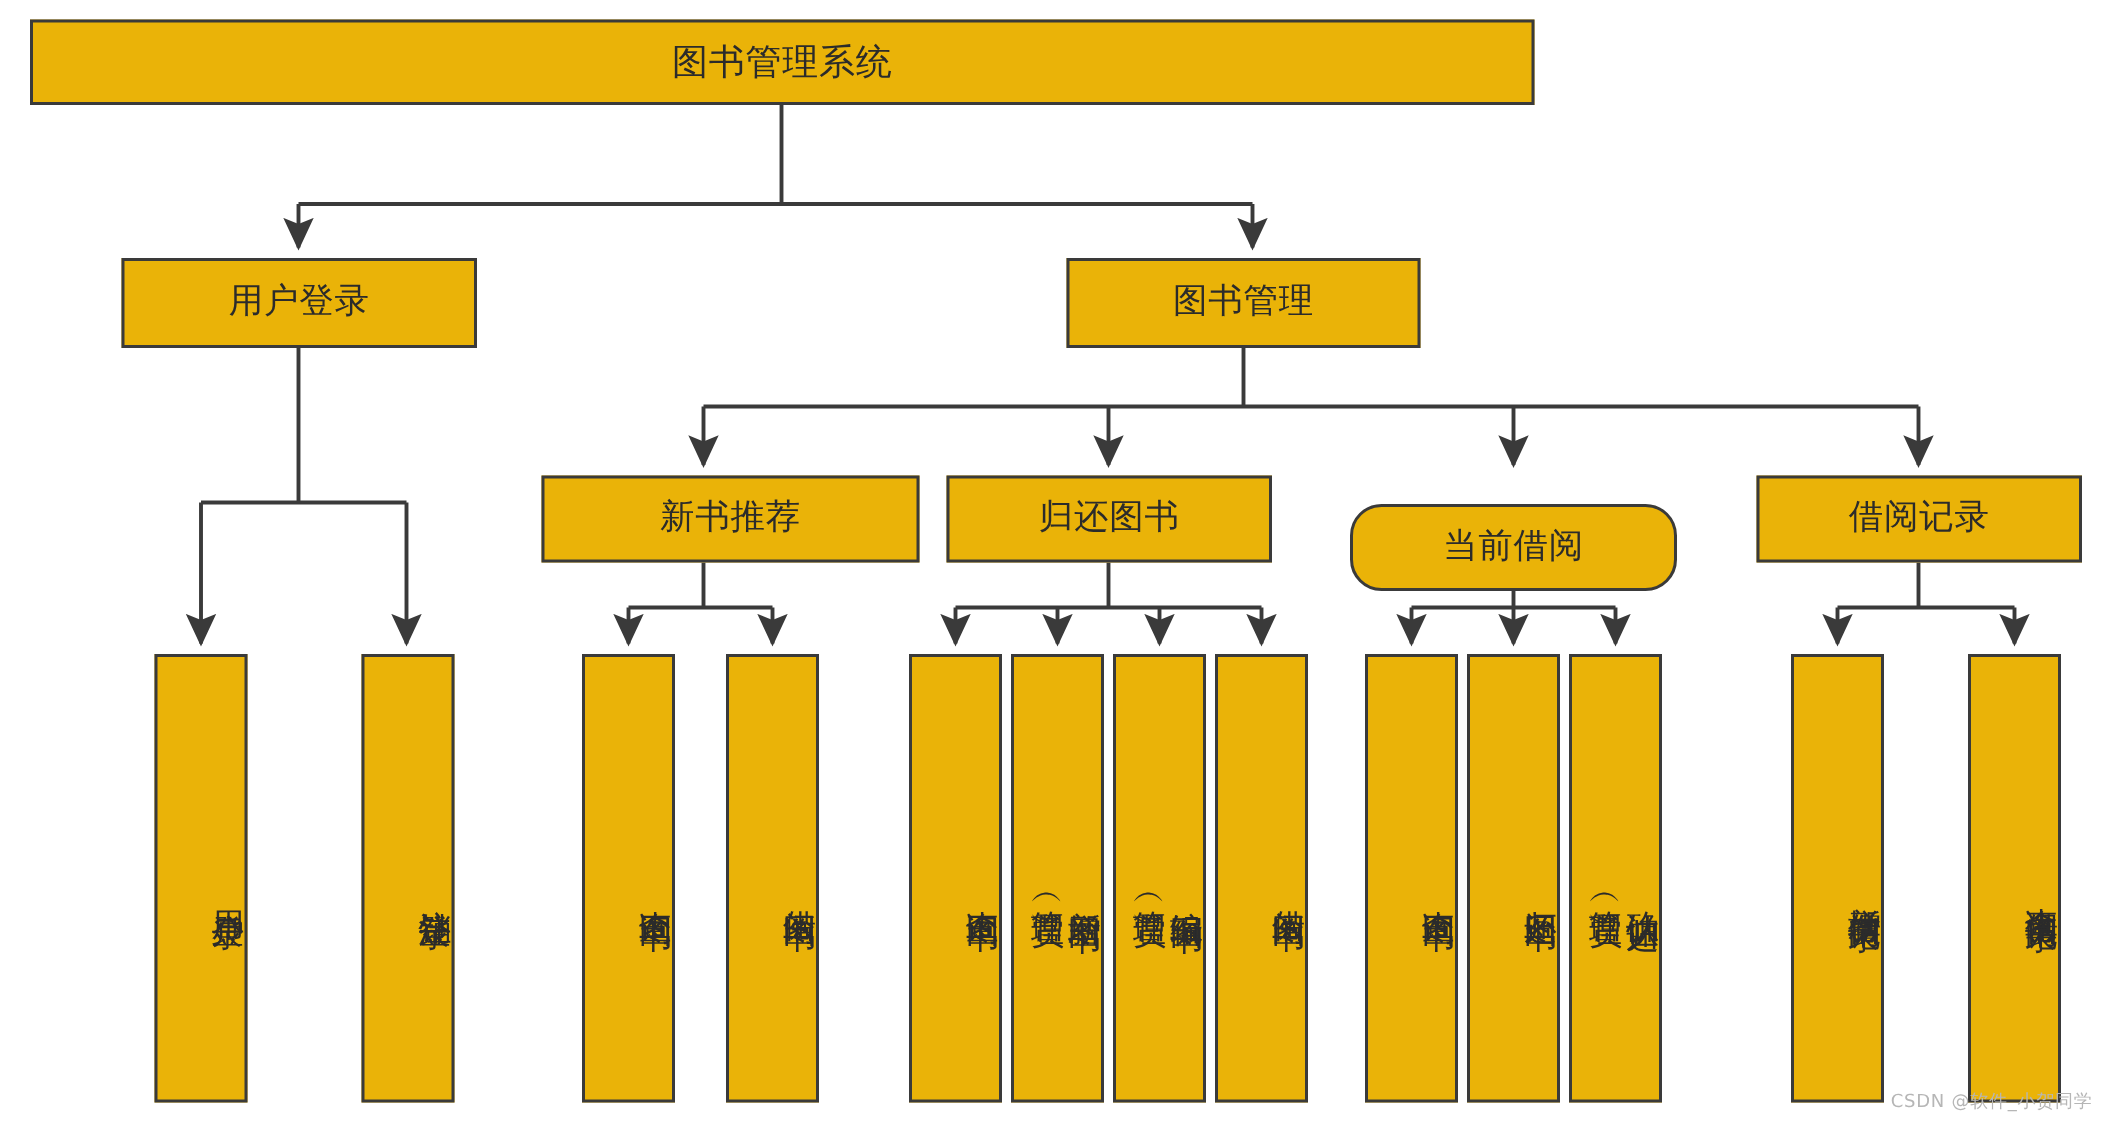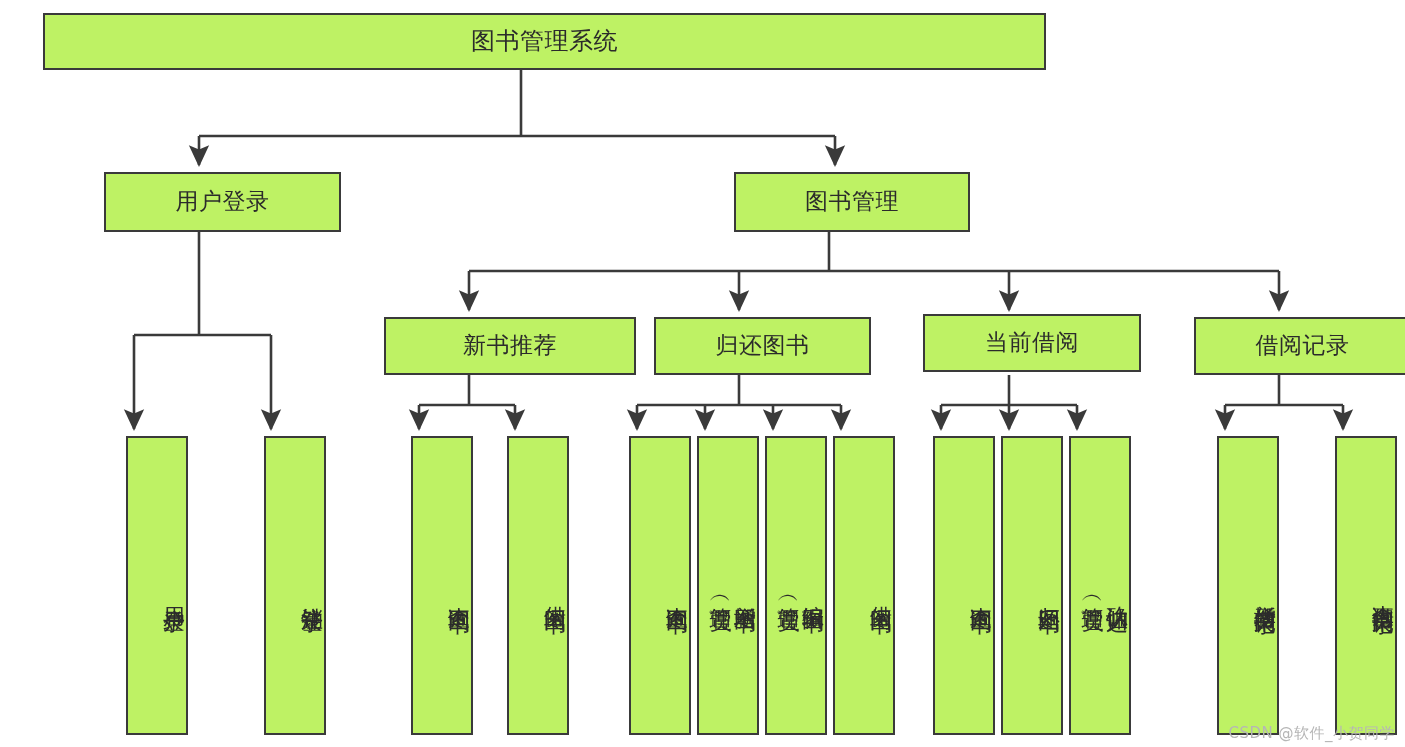--- a/index.html
+++ b/index.html
@@ -23,29 +23,28 @@
     left: 0;
     top: 0;
     width: 1405px;
     height: 747px;
     pointer-events: none;
   }
   .node {
     position: absolute;
     box-sizing: border-box;
     border: 2.5px solid #3a3a3a;
-    background: #bef264;
+    background: #eab308;
     color: #2b2b2b;
     display: flex;
     align-items: center;
     justify-content: center;
-    text-align: left;
+    text-align: right;
     line-height: 1.12;
     z-index: 2;
-    margin-left: 23px;
   }
   .node-h {
     font-size: 23px;
     letter-spacing: 0.5px;
   }
   .node-root {
     font-size: 24px;
   }
   .node-v {
     font-size: 22px;
@@ -59,21 +58,21 @@
   .node-v .vtext {
     writing-mode: vertical-rl;
     text-orientation: upright;
     display: block;
     white-space: pre-line;
   }
   #watermark {
     position: absolute;
     right: 10px;
     bottom: 4px;
-    font-size: 15px;
+    font-size: 12px;
     color: #b6b6b6;
     letter-spacing: 0.5px;
     z-index: 3;
     white-space: nowrap;
   }
 </style>
 </head>
 <body>
 
 <div id="diagram-canvas">
@@ -128,21 +127,21 @@
     </g>
   </svg>
 
   <div class="node node-h node-root" style="left:20px; top:13px; width:1003px; height:57px;">图书管理系统</div>
 
   <div class="node node-h" style="left:81px; top:172px; width:237px; height:60px;">用户登录</div>
   <div class="node node-h" style="left:711px; top:172px; width:236px; height:60px;">图书管理</div>
 
   <div class="node node-h" style="left:361px; top:317px; width:252px; height:58px;">新书推荐</div>
   <div class="node node-h" style="left:631px; top:317px; width:217px; height:58px;">归还图书</div>
-  <div class="node node-h" style="left:900px; top:314px; width:218px; height:58px;">当前借阅</div>
+  <div class="node node-h" style="left:900px; top:336px; width:218px; height:58px;border-radius:21px;">当前借阅</div>
   <div class="node node-h" style="left:1171px; top:317px; width:217px; height:58px;">借阅记录</div>
 
   <div class="node node-v" style="left:103px; top:436px; width:62px; height:299px;">
     <span class="vtext">用户登录</span>
   </div>
   <div class="node node-v" style="left:241px; top:436px; width:62px; height:299px;">
     <span class="vtext">注销登录</span>
   </div>
 
   <div class="node node-v" style="left:388px; top:436px; width:62px; height:299px;">

